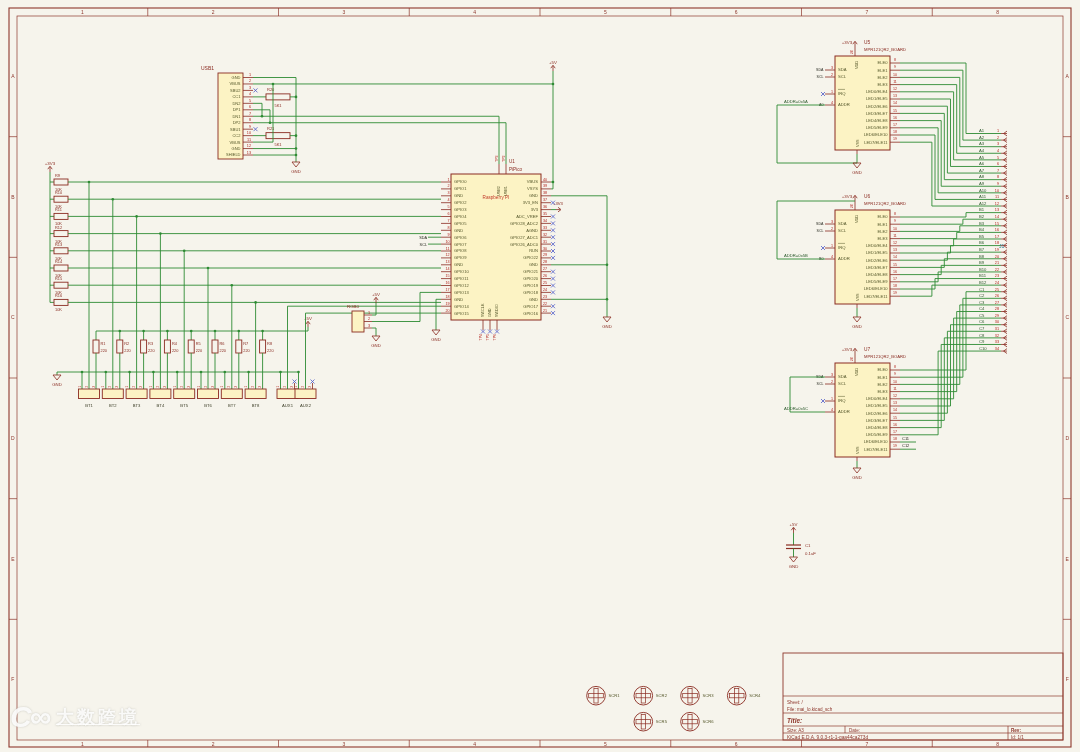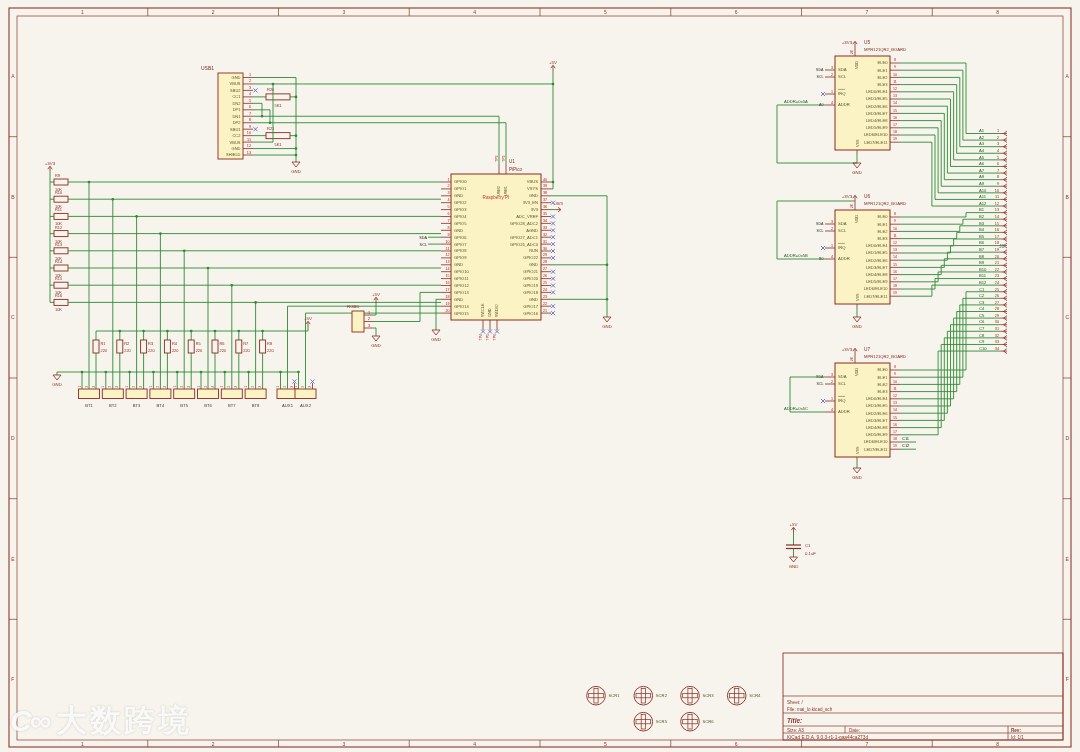--- a/index.html
+++ b/index.html
@@ -4,21 +4,21 @@
 <style>
   html,body{margin:0;padding:0;}
   body{width:1080px;height:752px;background:#f6f4ec;position:relative;overflow:hidden;
        font-family:"Liberation Sans","DejaVu Sans",sans-serif;}
   #sheet{position:absolute;left:0;top:0;}
   svg text{font-family:"Liberation Sans","DejaVu Sans",sans-serif;}
   .watermark{position:absolute;left:10px;top:700px;display:flex;align-items:center;gap:7px;
              color:rgba(255,255,255,0.88);text-shadow:0 0 2px rgba(140,140,130,0.45);
              font-weight:bold;pointer-events:none;}
   .wm-logo{font-size:30px;font-style:italic;letter-spacing:-2px;}
-  .wm-text{font-size:31px;letter-spacing:3px;}
+  .wm-text{font-size:18px;letter-spacing:3px;text-decoration:underline;}
 </style>
 </head>
 <body>
 
 <div id="sheet"><svg width="1080" height="752" viewBox="0 0 1080 752">
       <rect x="9" y="8" width="1062" height="739" fill="none" stroke="#8e372c" stroke-width="1.1"></rect>
       <rect x="17" y="16" width="1046" height="724" fill="none" stroke="#8e372c" stroke-width="0.7"></rect>
       <text x="82.375" y="14.4" fill="#8e372c" font-size="5" text-anchor="middle">1</text>
       <text x="82.375" y="745.6" fill="#8e372c" font-size="5" text-anchor="middle">1</text>
       <text x="213.125" y="14.4" fill="#8e372c" font-size="5" text-anchor="middle">2</text>

